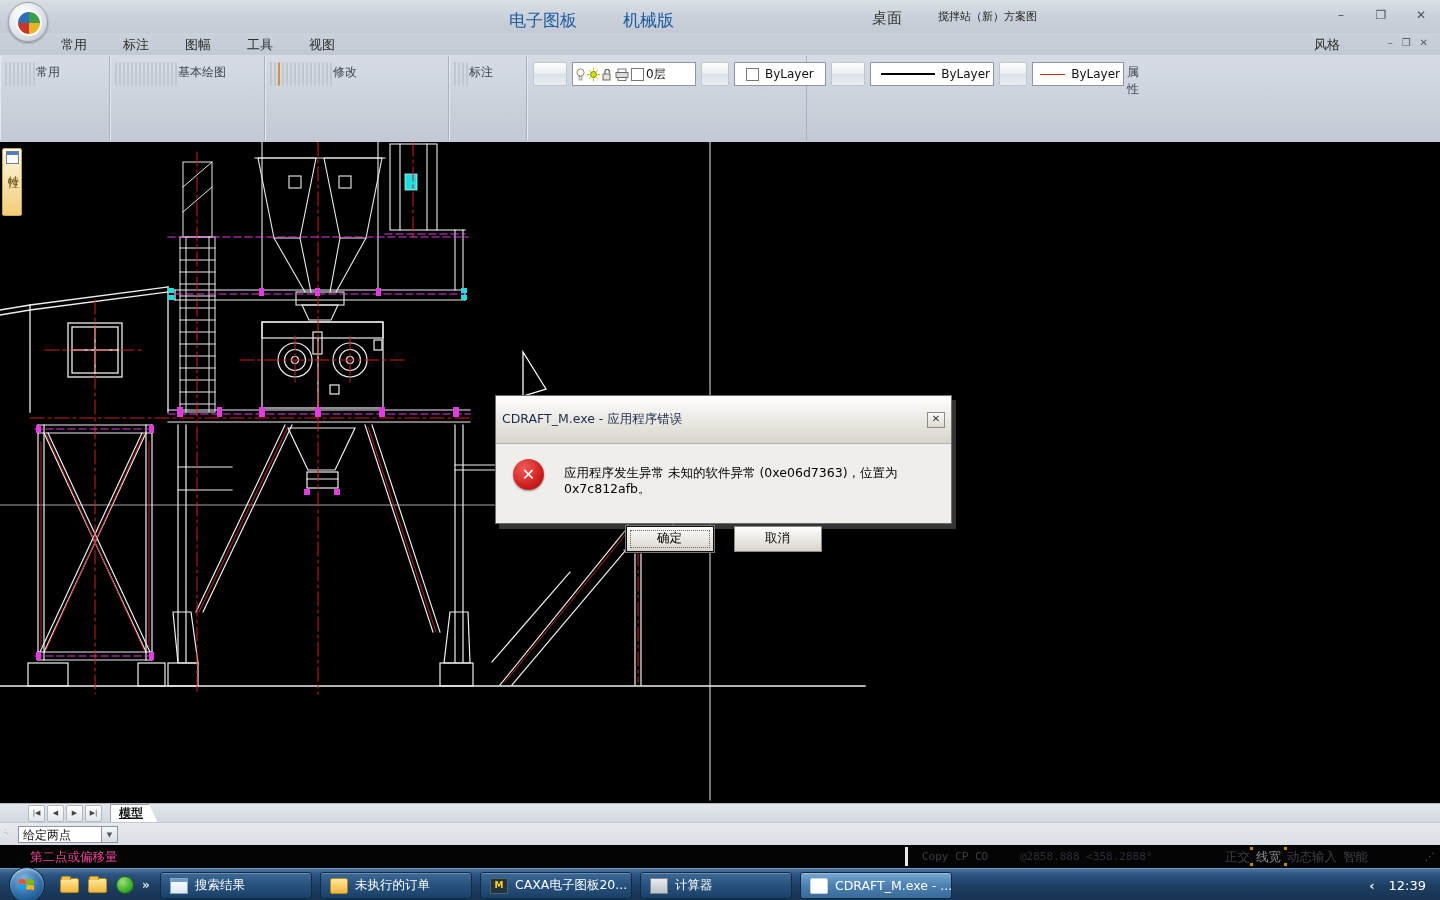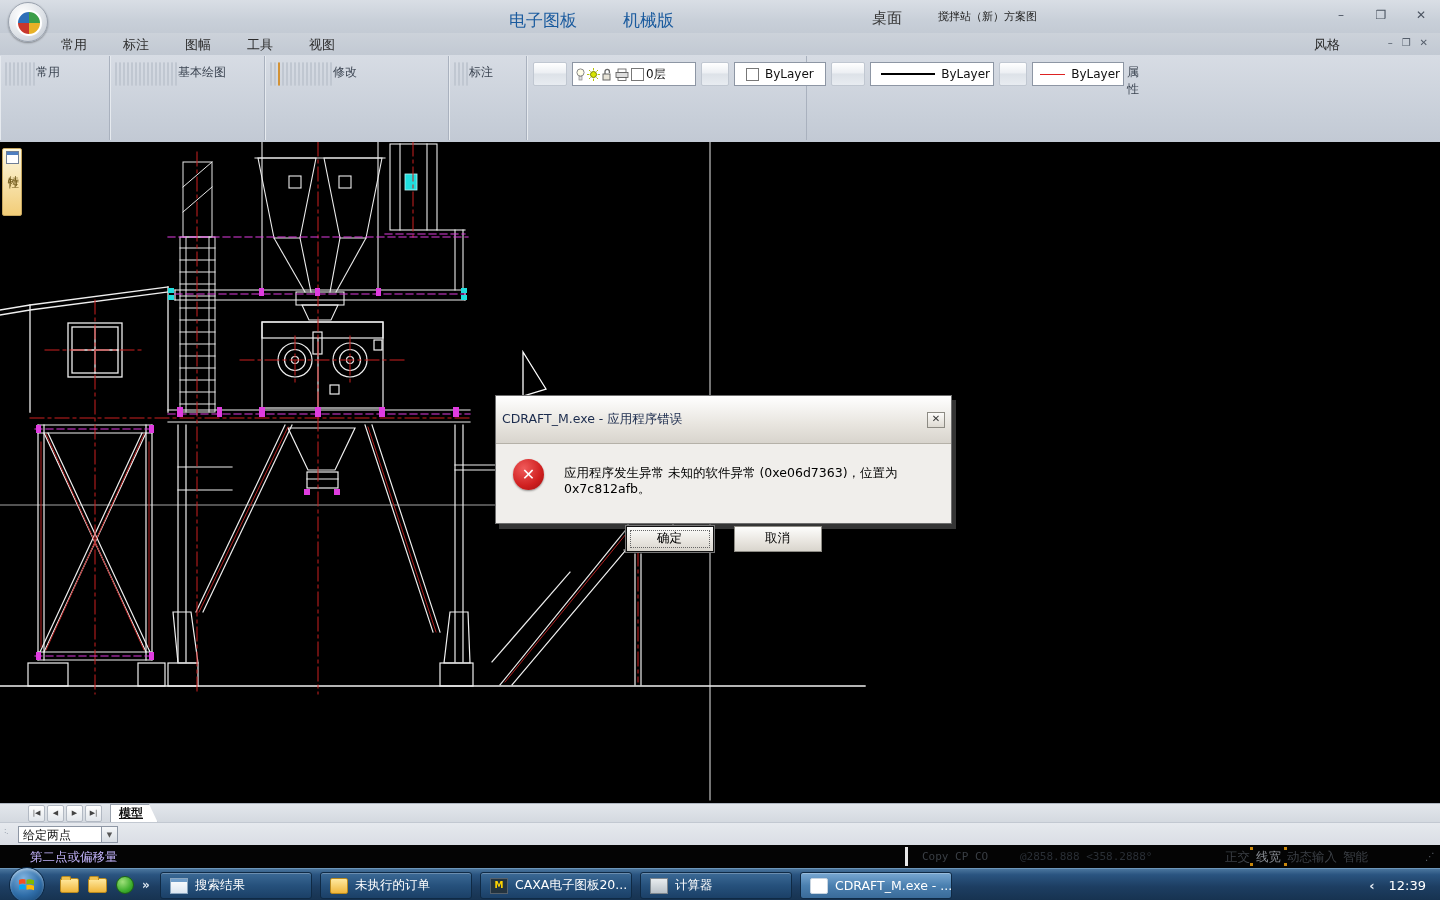--- a/index.html
+++ b/index.html
@@ -104,21 +104,21 @@
   .grip-dots{width:8px;height:14px;margin-left:4px;color:#9aa3b0;font-size:8px;line-height:7px;}
   .cmd-combo{display:flex;margin-left:6px;height:17px;}
   .cmd-combo .val{width:74px;background:#fff;border:1px solid #8d96a4;font-size:12px;color:#111;
     padding:0 4px;line-height:16px;}
   .cmd-combo .arrow{width:15px;border:1px solid #8d96a4;border-left:none;
     background:linear-gradient(#f5f7f9,#d9dee4);font-size:7px;color:#555;text-align:center;line-height:16px;}
 
   
   .statusbar{position:absolute;left:0;top:845px;width:1440px;height:23px;background:#040404;
     color:#555;font-size:12.5px;}
-  .prompt{position:absolute;left:30px;top:4px;color:#c4b5fd;}
+  .prompt{position:absolute;left:30px;top:4px;color:#ec4899;}
   .divider{position:absolute;left:905px;top:2px;width:3px;height:19px;background:#e8e8e8;}
   .hist{position:absolute;left:922px;top:5px;font-family:"DejaVu Sans Mono","Liberation Mono",monospace;
     font-size:11px;color:#3a3f45;}
   .coords{position:absolute;left:1020px;top:5px;font-family:"DejaVu Sans Mono","Liberation Mono",monospace;
     font-size:11px;color:#2a2f36;}
   .toggles{position:absolute;left:1222px;top:4px;display:flex;gap:0;color:#3c4046;}
   .toggle{position:relative;padding:0 3px;}
   .toggle.active{color:#8b8f96;}
   .toggle.active:before,.toggle.active:after{content:"";position:absolute;width:3px;height:3px;background:#c8860a;}
   .toggle.active:before{left:-3px;top:-2px;box-shadow:0 16px 0 #c8860a;}

